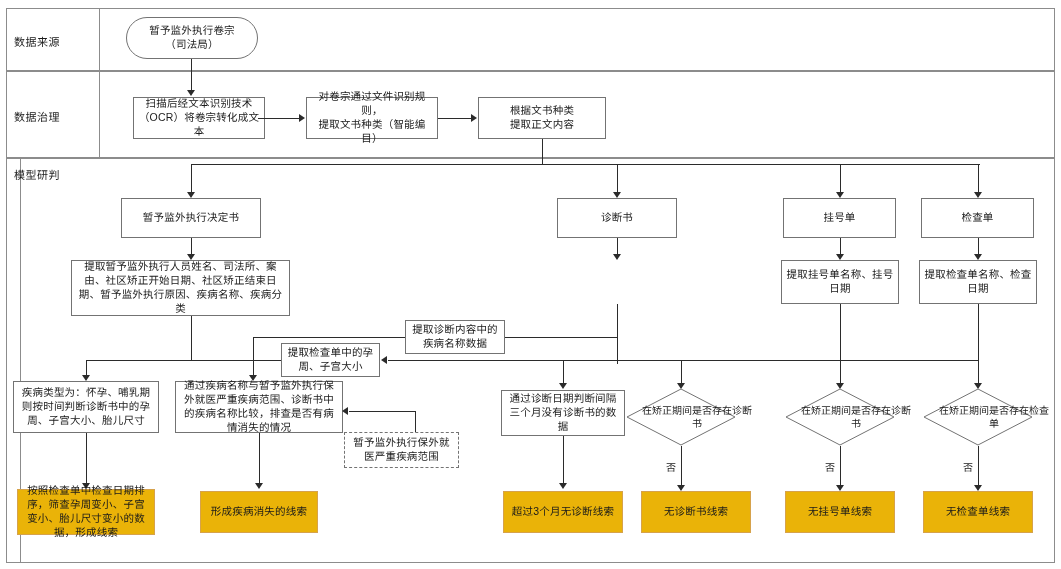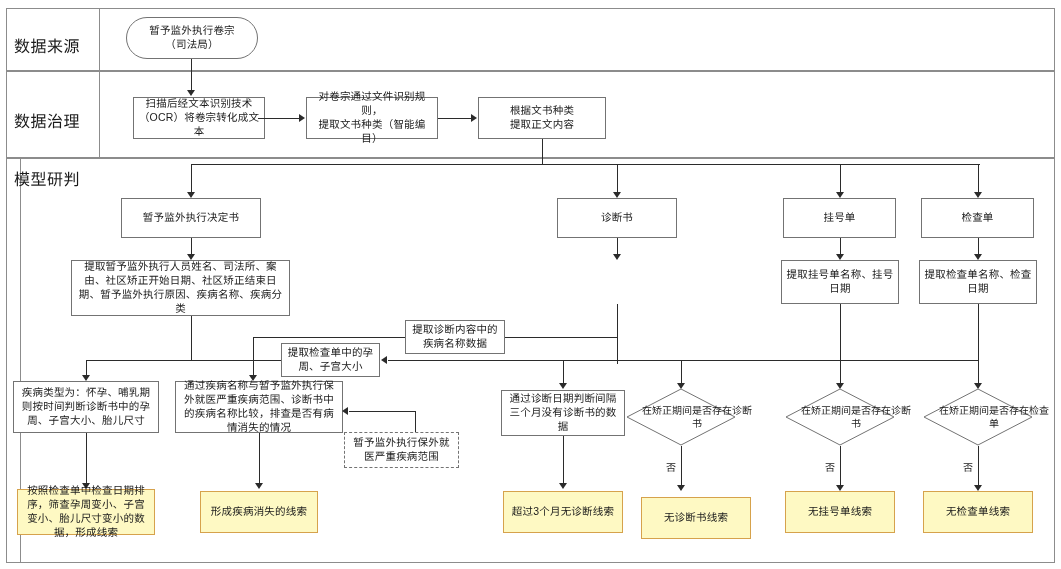--- a/index.html
+++ b/index.html
@@ -22,21 +22,21 @@
     box-sizing:border-box;
     background:transparent;
   }
   .lane-div{
     position:absolute;
     height:2px;
     background:#8c8c8c;
   }
   .lane-label{
     position:absolute;
-    font-size:16px;
+    font-size:11px;
     color:#1a1a1a;
     white-space:nowrap;
     letter-spacing:.5px;
   }
   .lane-sep{
     position:absolute;
     width:1px;
     background:#8c8c8c;
   }
   
@@ -49,21 +49,21 @@
     font-size:10.5px;
     line-height:1.32;
     display:flex;
     align-items:center;
     justify-content:center;
     text-align:center;
     padding:2px 4px;
     letter-spacing:.2px;
   }
   .node.clue{
-    background:#fef9c3;
+    background:#eab308;
     border:1px solid #d6a24c;
   }
   .node.dashed{
     border:1px dashed #737373;
     background:#ffffff;
   }
 
   
   .diamond{
     position:absolute;
@@ -278,19 +278,19 @@
 
   <div class="vline" style="left:563px;top:436px;height:49px;"></div>
   <div class="arrow-d" style="left:559px;top:483px;"></div>
 
   <div class="node clue" style="left:17px;top:489px;width:138px;height:46px;">按照检查单中检查日期排序，筛查孕周变小、子宫变小、胎儿尺寸变小的数据，形成线索</div>
 
   <div class="node clue" style="left:200px;top:491px;width:118px;height:42px;">形成疾病消失的线索</div>
 
   <div class="node clue" style="left:503px;top:491px;width:120px;height:42px;text-align:center;">超过3个月无诊断线索</div>
 
-  <div class="node clue" style="left:641px;top:491px;width:110px;height:42px;margin-top:6px;">无诊断书线索</div>
+  <div class="node clue" style="left:641px;top:491px;width:110px;height:42px;">无诊断书线索</div>
 
   <div class="node clue" style="left:785px;top:491px;width:110px;height:42px;">无挂号单线索</div>
 
   <div class="node clue" style="left:923px;top:491px;width:110px;height:42px;">无检查单线索</div>
 
 </div>
 
 </body></html>

